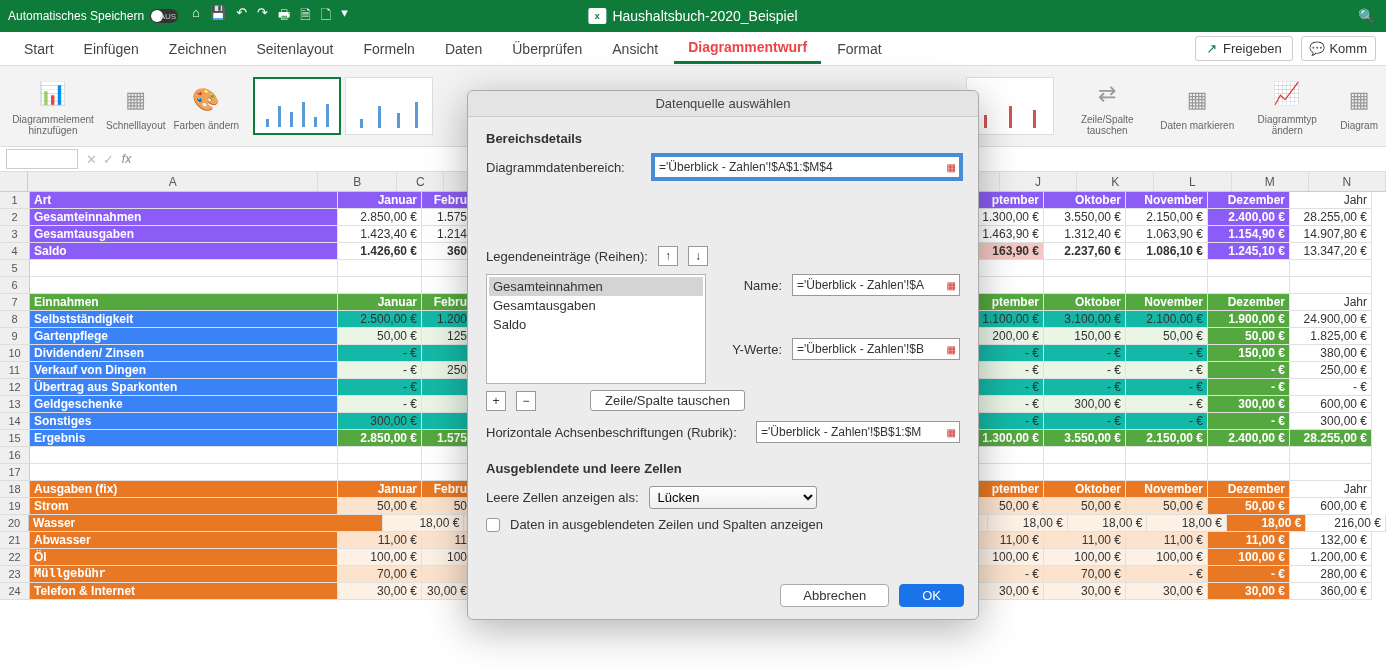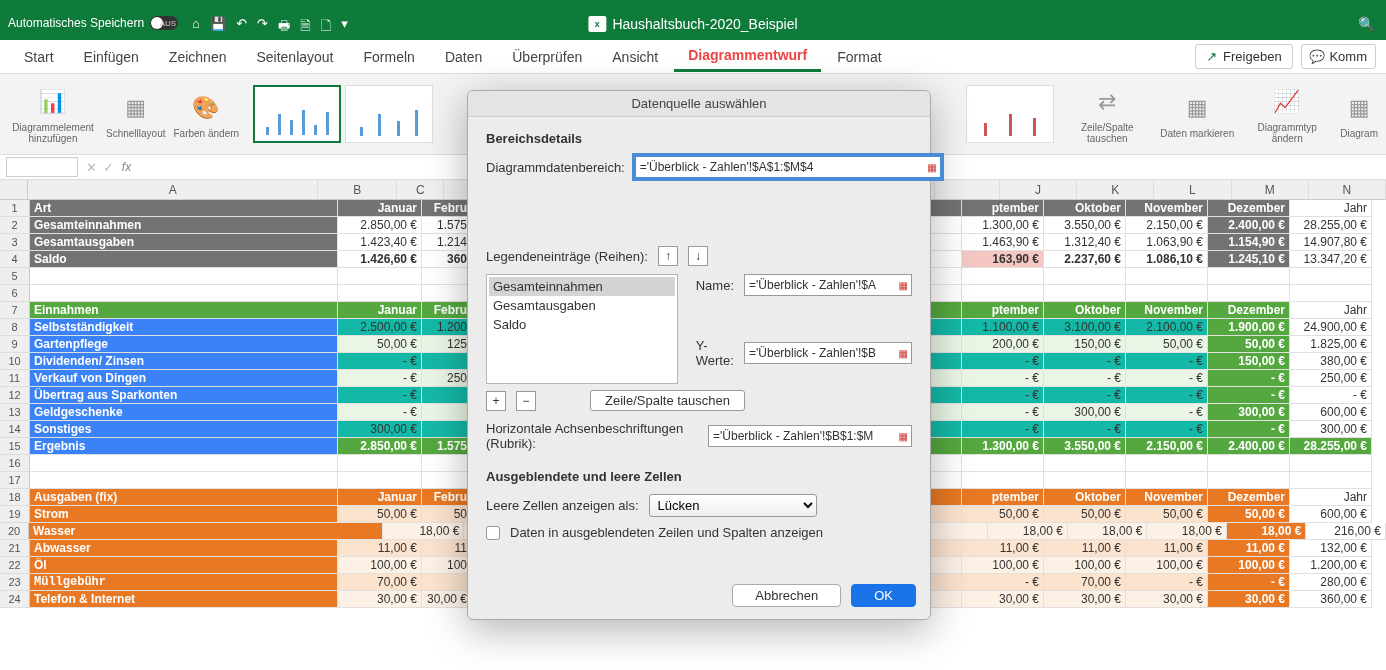--- a/index.html
+++ b/index.html
@@ -1,17 +1,17 @@
 <!DOCTYPE html>
 <html><head>
 <meta charset="utf-8">
 <style>
 *{margin:0;padding:0;box-sizing:border-box;font-family:-apple-system,Helvetica,Arial,sans-serif}
 body{width:1386px;height:670px;overflow:hidden;background:#fff;font-size:13px;color:#333;position:relative}
-.titlebar{height:40px;background:#0e7b3a;display:flex;align-items:flex-start;color:#fff;padding:16px 8px}
+.titlebar{height:32px;background:#0e7b3a;display:flex;align-items:center;color:#fff;padding:0 8px}
 .titlebar .autosave{display:flex;align-items:center;gap:6px;font-size:12px}
 .titlebar .toggle{width:28px;height:14px;background:#333;border-radius:7px;position:relative;display:flex;align-items:center}
 .titlebar .toggle::before{content:"";width:12px;height:12px;background:#fff;border-radius:50%;position:absolute;left:1px}
 .titlebar .toggle-label{font-size:8px;position:absolute;right:2px;color:#ccc}
 .titlebar .ticons{display:flex;gap:10px;margin-left:14px;font-size:13px}
 .titlebar .doctitle{position:absolute;left:50%;transform:translateX(-50%);font-size:14px;display:flex;align-items:center;gap:6px}
 .titlebar .xl-badge{background:#fff;color:#0e7b3a;width:18px;height:16px;display:flex;align-items:center;justify-content:center;font-size:9px;font-weight:bold;border-radius:2px}
 .titlebar .search-ico{position:absolute;right:10px;font-size:14px;color:#cfe}
 .ribbon-tabs{height:34px;background:#fff;display:flex;align-items:center;padding:0 10px;border-bottom:1px solid #ddd;gap:2px}
 .ribbon-tabs .tab{padding:6px 14px;font-size:14px;color:#444;cursor:pointer}
@@ -34,34 +34,34 @@
 .formulabar .fbicons{color:#bbb;font-size:13px;display:flex;gap:6px}
 .grid{position:relative;height:502px;overflow:hidden;background:#fff}
 .colhdrs{display:flex;height:20px;background:#efefef;border-bottom:1px solid #ccc}
 .rowcol-corner{width:30px;border-right:1px solid #ccc;background:#efefef}
 .colh{border-right:1px solid #ddd;display:flex;align-items:center;justify-content:center;font-size:12px;color:#555}
 .rows{}
 .row{display:flex;height:17px}
 .rownum{width:30px;background:#efefef;border-right:1px solid #ccc;border-bottom:1px solid #ddd;display:flex;align-items:center;justify-content:center;font-size:11px;color:#555}
 .cell{border-right:1px solid #e0e0e0;border-bottom:1px solid #e0e0e0;display:flex;align-items:center;padding:0 4px;font-size:12px;overflow:hidden;white-space:nowrap}
 .cell.right{justify-content:flex-end}
-.cell.hdr-grey{background:#737373;color:#fff;font-weight:bold}
+.cell.hdr-grey{background:#8b5cf6;color:#fff;font-weight:bold}
 .cell.hdr-green{background:#54a83f;color:#fff;font-weight:bold}
 .cell.hdr-orange{background:#e87823;color:#fff;font-weight:bold}
 .cell.label-green{background:#3b82f6;color:#fff;font-weight:bold}
 .cell.label-orange{background:#e87823;color:#fff;font-weight:bold}
 .cell.bold{font-weight:bold}
 .cell.band-green{background:#14b8a6}
 .cell.band-green-lt{background:#eaf5e6}
 .cell.green-total{background:#54a83f;color:#fff;font-weight:bold}
 .cell.orange-total{background:#e87823;color:#fff;font-weight:bold}
 .cell.red{background:#f4c7c3}
 .cell.band-or{background:#fbe3ce}
 .cell.band-or-lt{background:#fdf1e6}
-.dialog{position:absolute;left:467px;top:90px;width:464px;height:530px;background:#ececec;border:1px solid #aaa;border-radius:6px;box-shadow:0 10px 40px rgba(0,0,0,0.3)}
+.dialog{position:absolute;left:467px;top:90px;width:512px;height:530px;background:#ececec;border:1px solid #aaa;border-radius:6px;box-shadow:0 10px 40px rgba(0,0,0,0.3)}
 .dialog .dtitle{height:26px;display:flex;align-items:center;justify-content:center;font-size:13px;color:#444;background:#e4e4e4;border-bottom:1px solid #ccc;border-radius:6px 6px 0 0}
 .dialog .dbody{padding:14px 18px}
 .dsection{font-weight:bold;font-size:13px;margin-bottom:10px}
 .drow{display:flex;align-items:center;gap:10px;margin-bottom:8px}
 .dlabel{font-size:13px;color:#333}
 .dinput{flex:0 0 auto;height:22px;border:1px solid #999;background:#fff;padding:0 4px;font-size:12px;display:flex;align-items:center;position:relative}
 .dinput.sel{outline:3px solid #4a8bd6;border-color:#4a8bd6}
 .dinput .pick{position:absolute;right:3px;font-size:10px;color:#c33}
 .listbox{width:220px;height:110px;background:#fff;border:1px solid #b5b5b5;font-size:13px;padding:2px}
 .listbox .li{padding:2px 4px}

